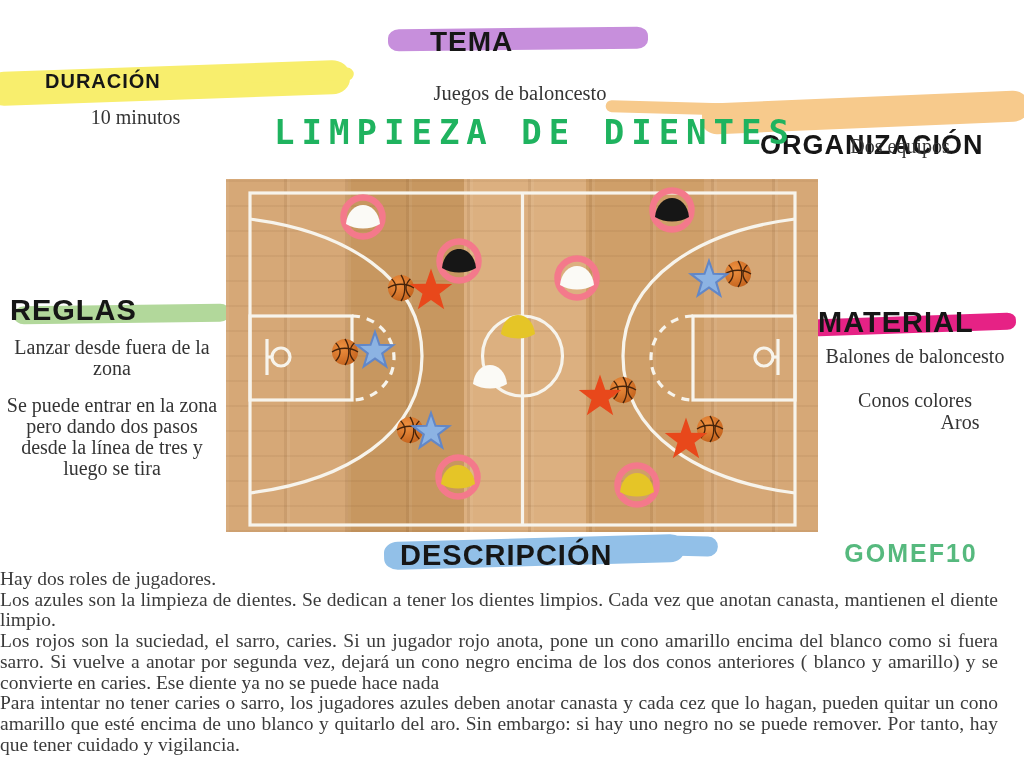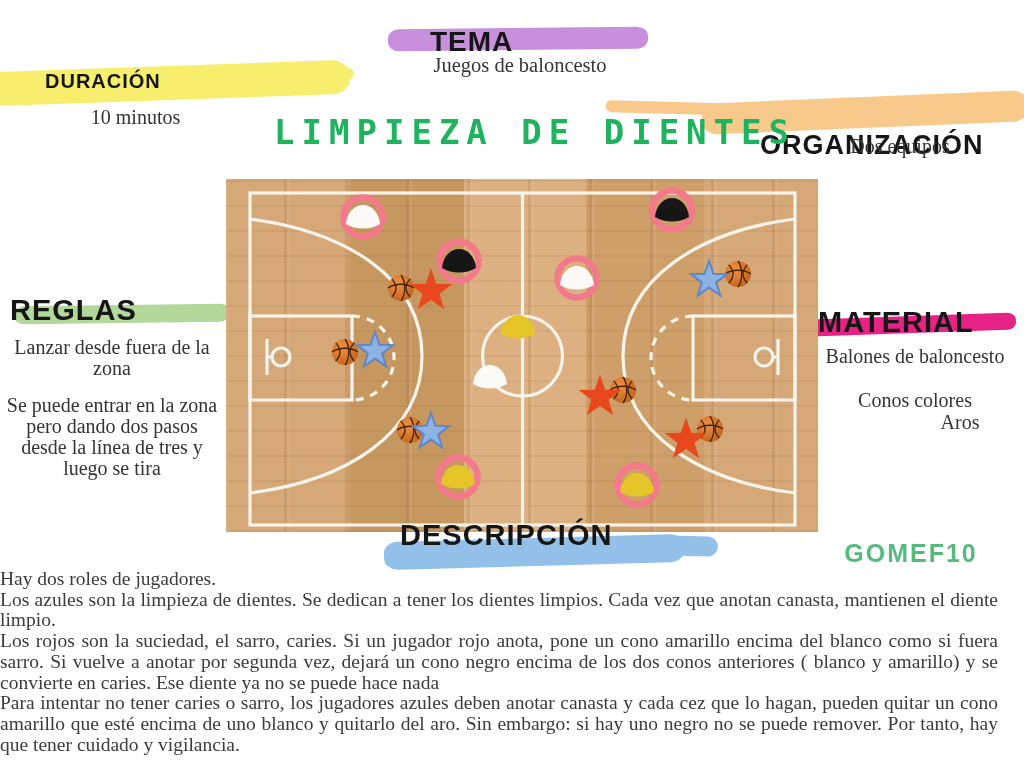--- a/index.html
+++ b/index.html
@@ -59,21 +59,21 @@
 <div class="page">
 
   <div class="brush brush-purple"></div>
   <div class="brush brush-yellow"></div>
   <div class="brush brush-orange"></div>
   <div class="brush brush-green"></div>
   <div class="brush brush-pink"></div>
   <div class="brush brush-blue"></div>
 
   <div class="marker" style="left:430px;top:28px;width:180px;font-size:28px;">TEMA</div>
-  <div class="serifblock" style="left:370px;top:55px;width:300px;font-size:20.5px;">Juegos de baloncesto</div>
+  <div class="serifblock" style="left:370px;top:83px;width:300px;font-size:20.5px;">Juegos de baloncesto</div>
 
   <div class="marker" style="left:45px;top:71px;width:210px;font-size:20px;">DURACIÓN</div>
   <div class="serifblock" style="left:28px;top:107px;width:215px;font-size:20px;">10 minutos</div>
 
   <div class="marker" style="left:760px;top:101px;width:250px;font-size:27px;margin-top:31px;">ORGANIZACIÓN</div>
   <div class="serifblock" style="left:795px;top:136px;width:210px;font-size:20px;">Dos equipos</div>
 
   <div class="page-title">LIMPIEZA DE DIENTES</div>
 
   <div class="marker" style="left:10px;top:296px;width:215px;font-size:29px;">REGLAS</div>
@@ -200,21 +200,21 @@
             <path d="M-9.3,-9.1 C-3.5,-3 -3.5,3 -9.3,9.1" fill="none" stroke="#45230b" stroke-width="1.3"></path>
             <path d="M9.3,-9.1 C3.5,-3 3.5,3 9.3,9.1" fill="none" stroke="#45230b" stroke-width="1.3"></path>
           </g>
           <g transform="translate(460,261)">
             <polygon points="0,-20 4.7,-6.5 19,-6.2 7.6,2.5 11.8,16.2 0,8 -11.8,16.2 -7.6,2.5 -19,-6.2 -4.7,-6.5" fill="#e8481b" stroke="none" stroke-width="0" transform="scale(1.12)"></polygon>
           </g>
         </g>
     </svg>
   </div>
 
-  <div class="marker" style="left:400px;top:521px;width:292px;font-size:29px;">DESCRIPCIÓN</div>
+  <div class="marker" style="left:400px;top:541px;width:292px;font-size:29px;">DESCRIPCIÓN</div>
   <div class="author">GOMEF10</div>
 
   <div class="desc-text">
     <div>Hay dos roles de jugadores.</div>
     <div>Los azules son la limpieza de dientes. Se dedican a tener los dientes limpios. Cada vez que anotan canasta, mantienen el diente limpio.</div>
     <div>Los rojos son la suciedad, el sarro, caries. Si un jugador rojo anota, pone un cono amarillo encima del blanco como si fuera sarro. Si vuelve a anotar por segunda vez, dejará un cono negro encima de los dos conos anteriores ( blanco y amarillo) y se convierte en caries. Ese diente ya no se puede hace nada</div>
     <div>Para intentar no tener caries o sarro, los jugadores azules deben anotar canasta y cada cez que lo hagan, pueden quitar un cono amarillo que esté encima de uno blanco y quitarlo del aro. Sin embargo: si hay uno negro no se puede remover. Por tanto, hay que tener cuidado y vigilancia.</div>
   </div>
 
 </div>

